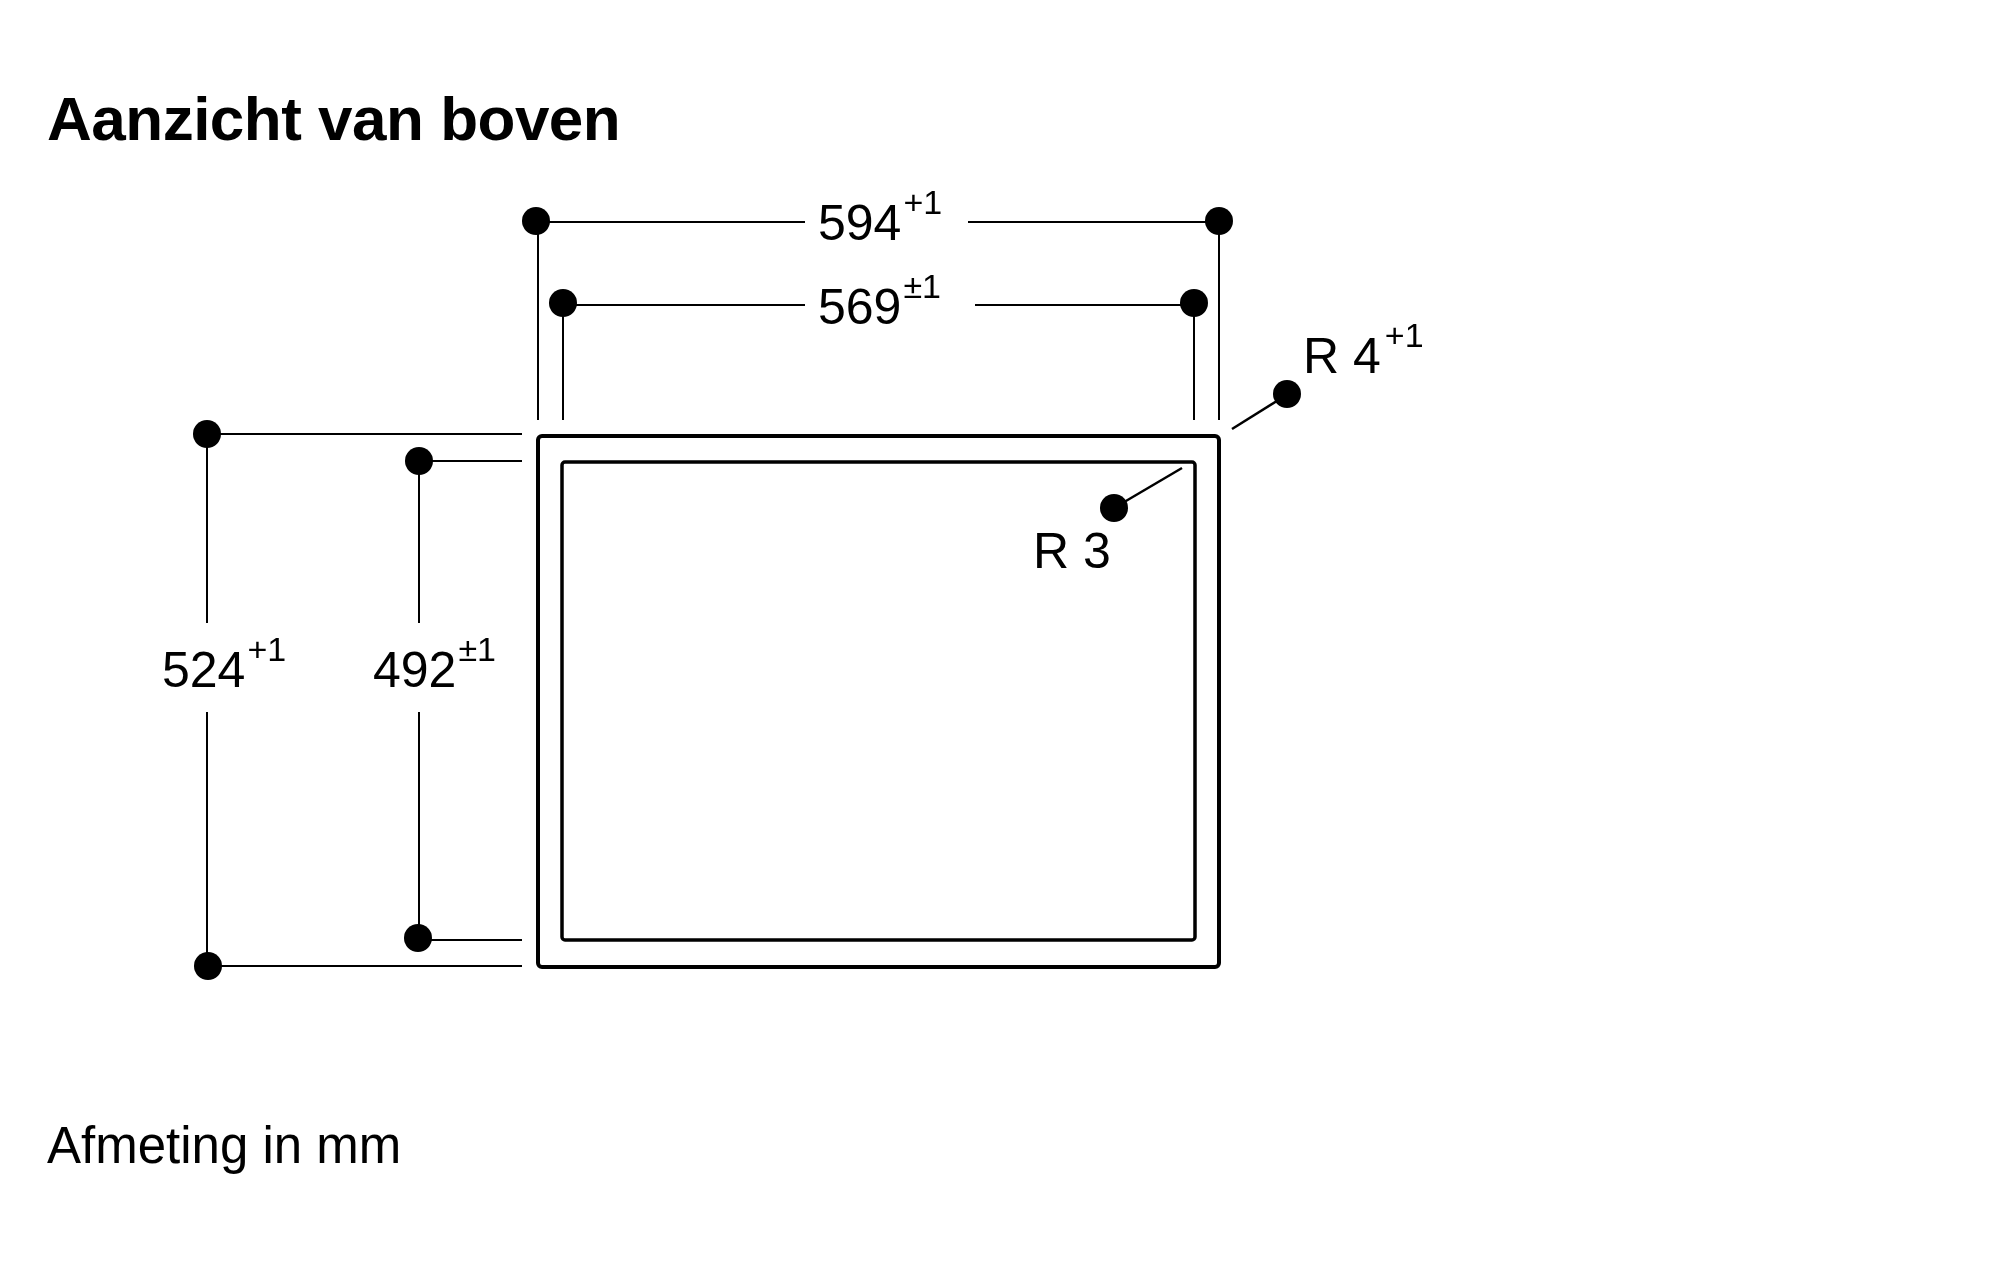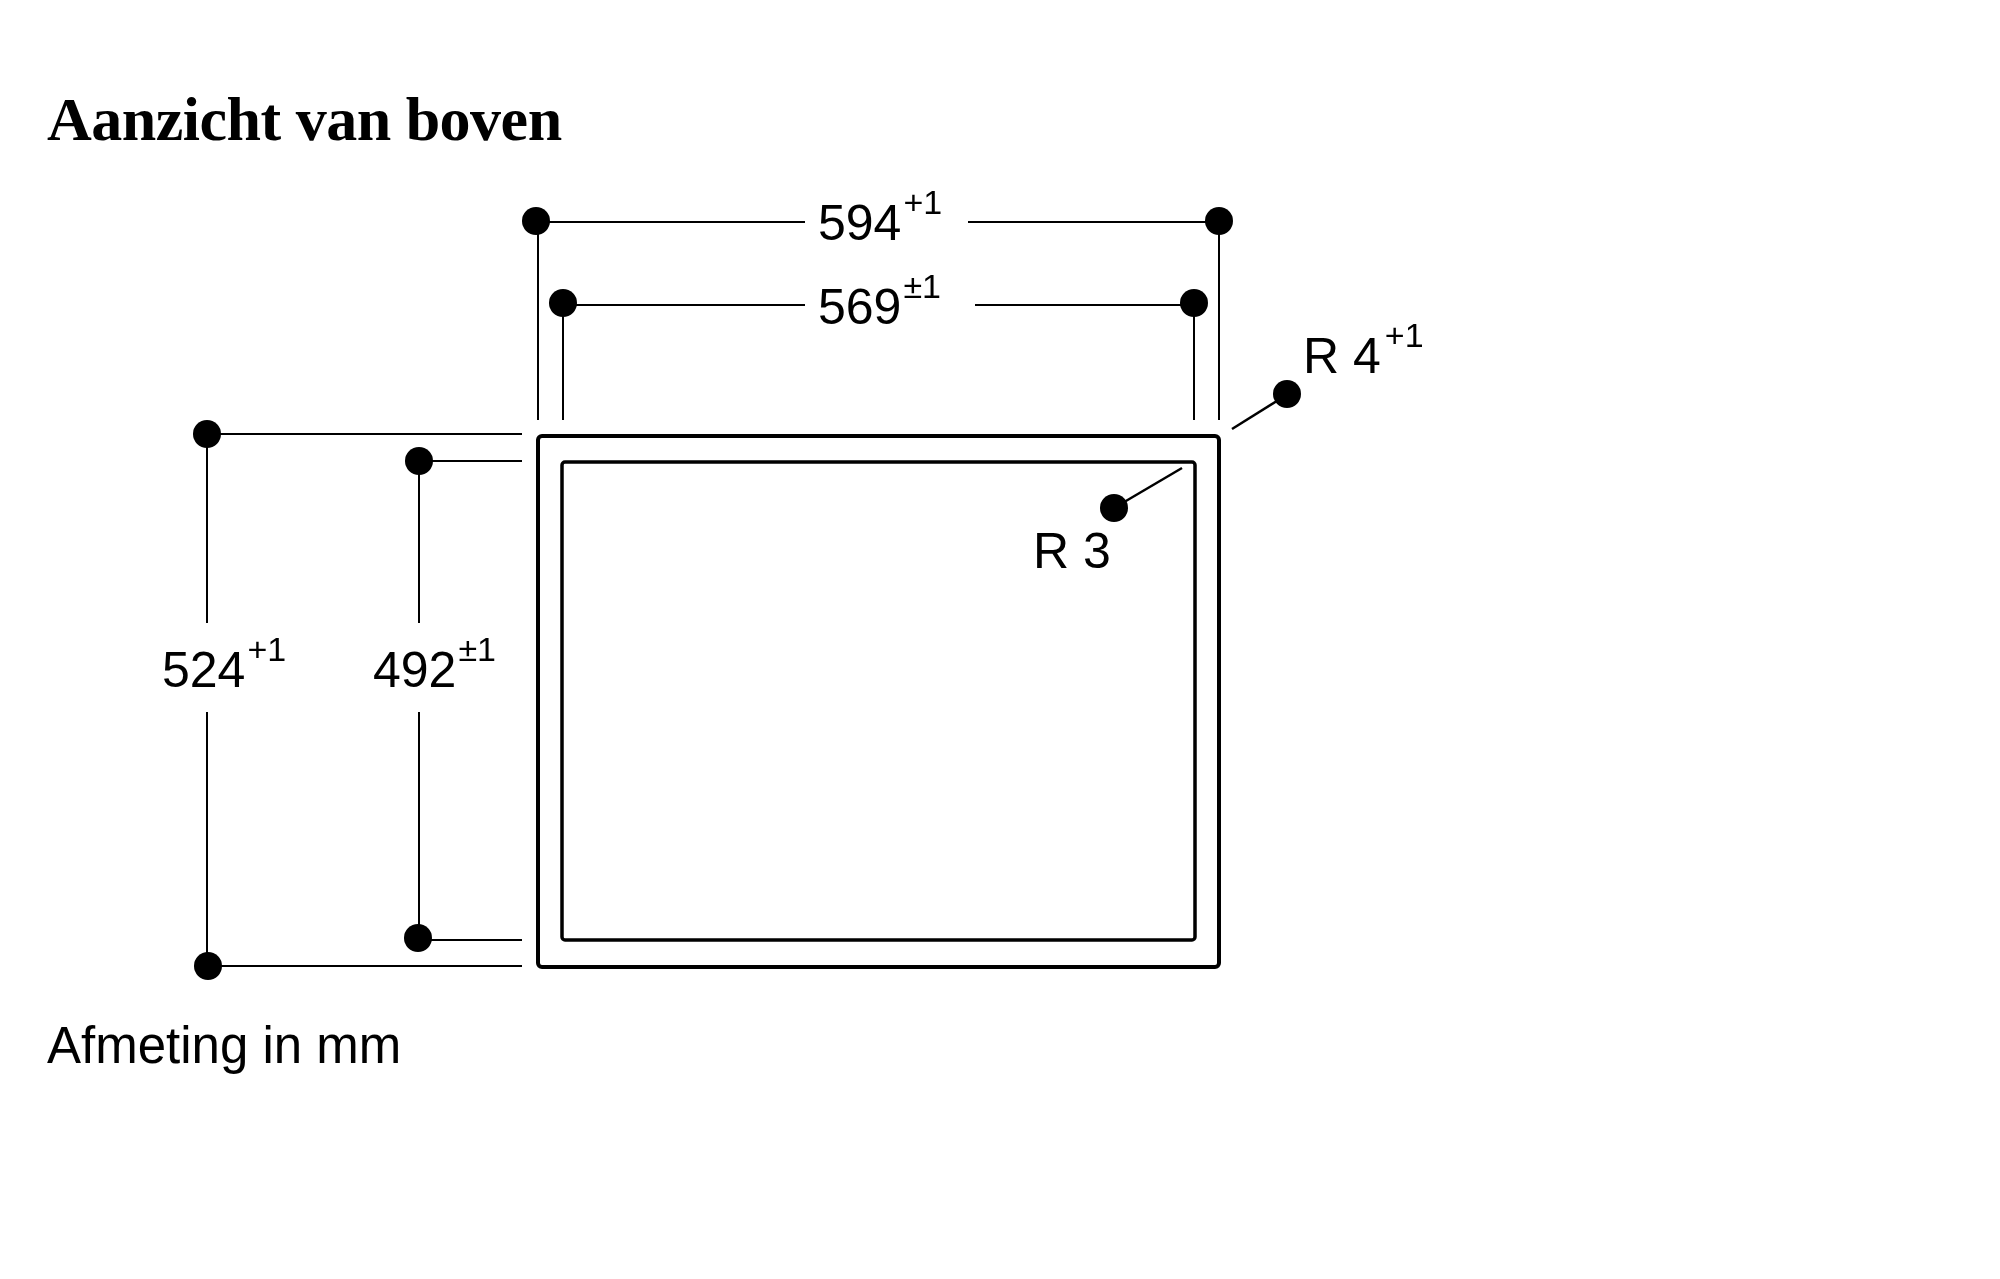--- a/index.html
+++ b/index.html
@@ -1,20 +1,20 @@
 <!DOCTYPE html>
 <html><head>
 <meta charset="utf-8">
 <style>
   html, body { margin: 0; padding: 0; background: #ffffff; }
   body { width: 2000px; height: 1279px; position: relative; overflow: hidden;
          font-family: "Liberation Sans", "DejaVu Sans", sans-serif; color: #000; }
   .title { position: absolute; left: 47px; top: 84px; font-size: 62px; font-weight: bold;
-           line-height: 70px; white-space: nowrap; letter-spacing: -0.5px; font-family: Liberation Serif, serif; }
-  .footer { position: absolute; left: 47px; top: 1016px; font-size: 51px; line-height: 60px;
+           line-height: 70px; white-space: nowrap; letter-spacing: -0.5px; }
+  .footer { position: absolute; left: 47px; top: 1116px; font-size: 51px; line-height: 60px;
             white-space: nowrap; }
   svg { position: absolute; left: 0; top: 0; }
   svg text { font-family: "Liberation Sans", "DejaVu Sans", sans-serif; fill: #000; }
   .dim { font-size: 50px; }
   .sup { font-size: 34px; }
 </style>
 </head>
 <body>
 
 <div class="title">Aanzicht van boven</div>

